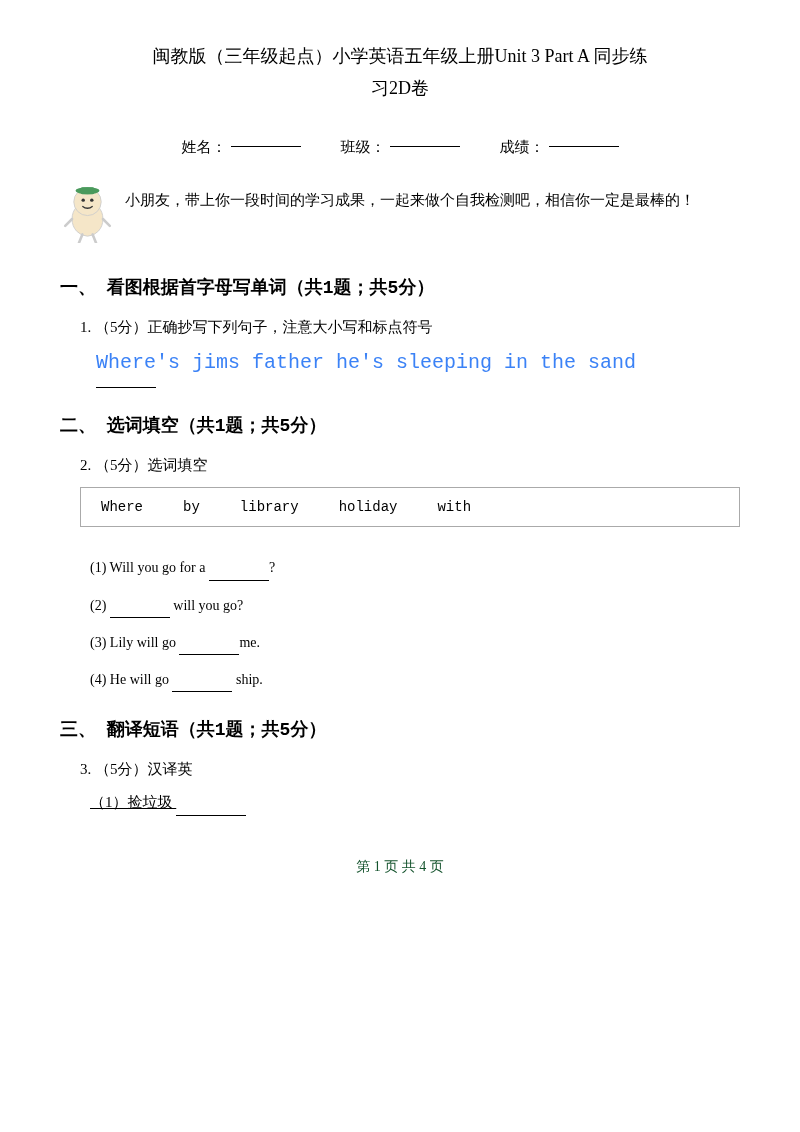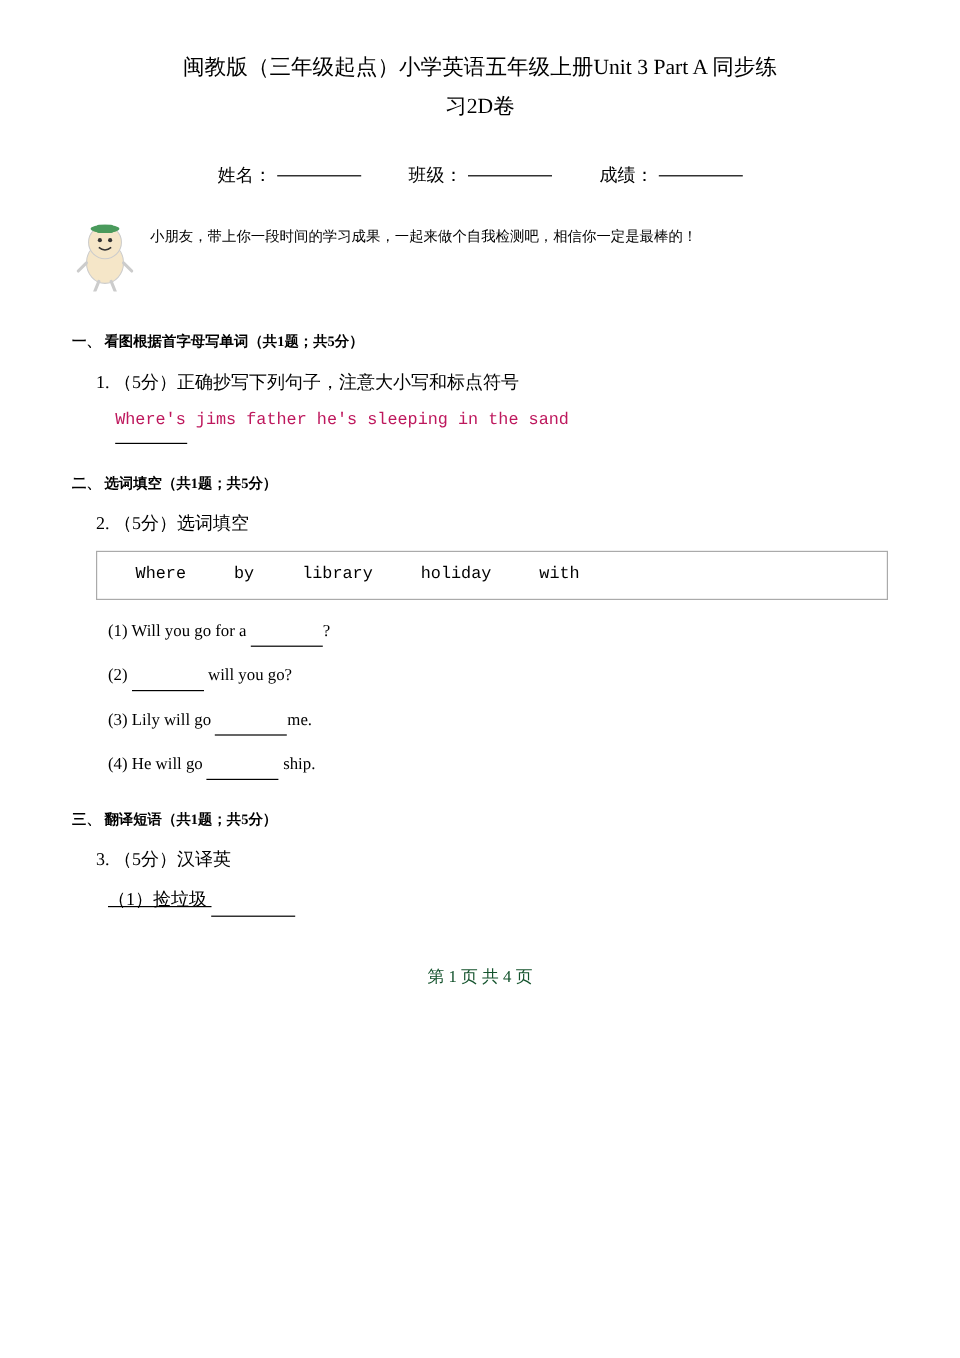--- a/index.html
+++ b/index.html
@@ -48,66 +48,67 @@
     }
 
     .mascot-section {
       display: flex;
       align-items: flex-start;
       margin-bottom: 20px;
       gap: 10px;
     }
 
     .mascot-text {
-      font-size: 12px;
+      font-size: 15px;
       line-height: 1.8;
       padding-top: 4px;
     }
 
     .section-title {
-      font-size: 12px;
+      font-size: 18px;
       font-weight: bold;
       margin: 24px 0 12px 0;
       display: flex;
       align-items: center;
       gap: 8px;
+      font-family: Liberation Mono, monospace;
     }
 
     .question-block {
       margin-left: 20px;
       margin-bottom: 16px;
     }
 
     .question-label {
       font-size: 15px;
       margin-bottom: 8px;
     }
 
     .question-content {
-      font-size: 14px;
+      font-size: 20px;
       margin-left: 16px;
       margin-bottom: 6px;
       font-family: "Courier New", monospace;
-      color: #be185d;
+      color: #3b82f6;
     }
 
     .answer-line {
       border-bottom: 1px solid #000;
       width: 60px;
       margin-left: 16px;
       margin-top: 8px;
       margin-bottom: 8px;
     }
 
     .word-box {
       border: 1px solid #aaa;
       display: flex;
-      padding: 8px 32px;
+      padding: 8px 20px;
       gap: 40px;
-      margin: 10px 0 14px 0;
+      margin: 10px 0 28px 0;
       background: #fff;
       font-family: "Courier New", monospace;
       font-size: 14px;
       align-items: center;
     }
 
     .fill-blank-line {
       display: inline-block;
       border-bottom: 1px solid #000;
       width: 60px;

